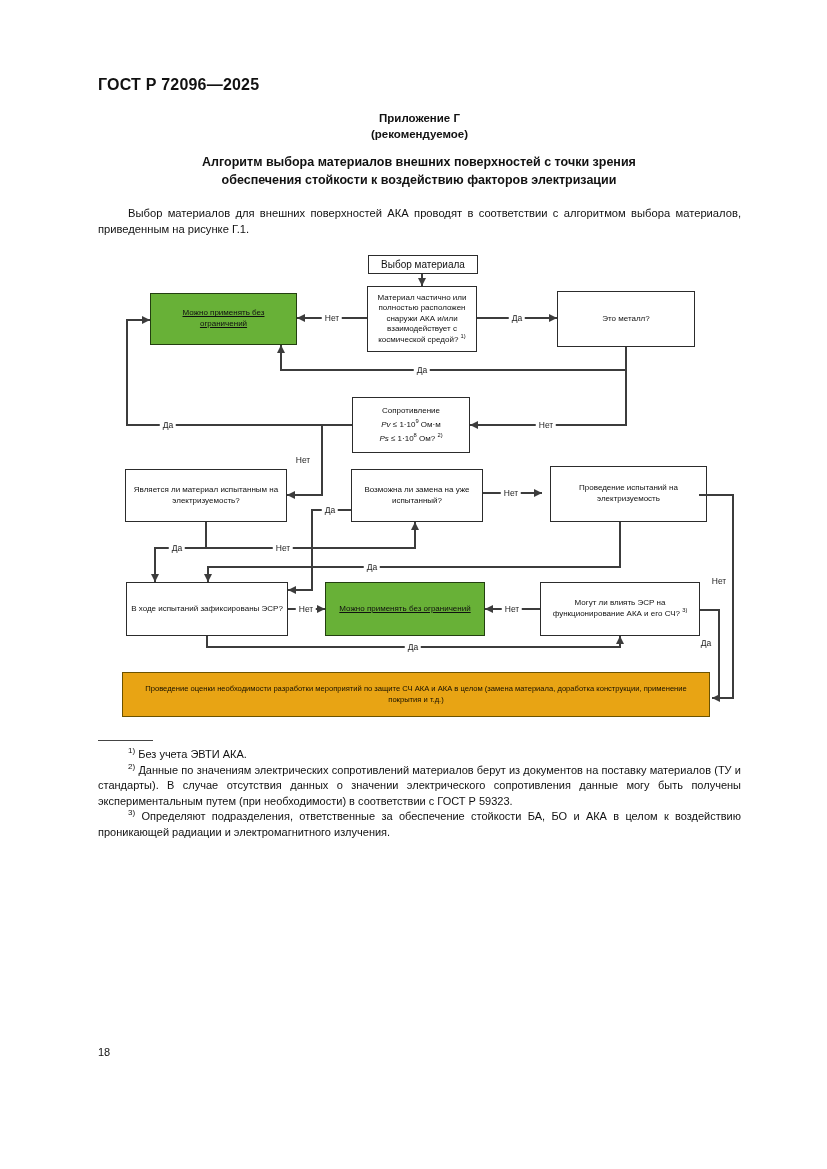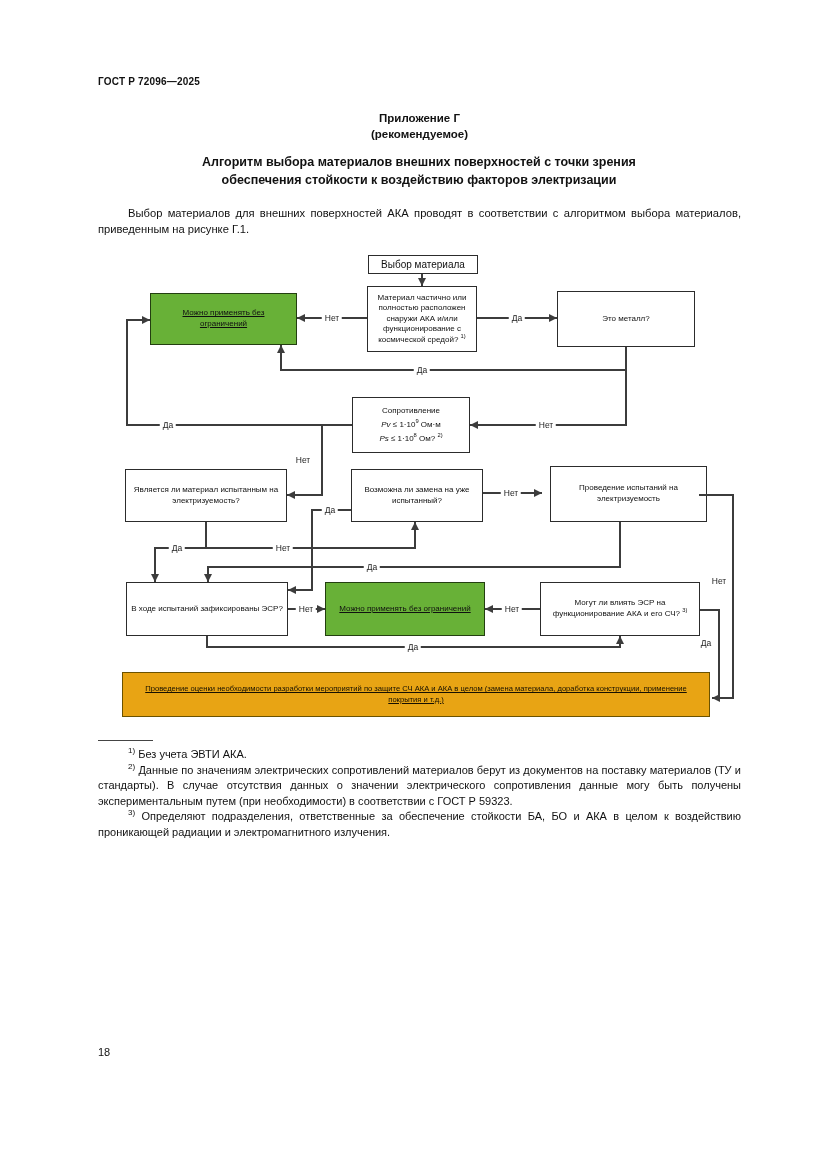--- a/index.html
+++ b/index.html
@@ -1,19 +1,19 @@
 <!DOCTYPE html>
 <html lang="ru" style="--green: #68b137; --orange: #e8a414; --line: #3c3c3c;"><head>
 <meta charset="utf-8">
 <style>
   html,body{margin:0;padding:0;background:#fff;}
   .sheet{position:relative;width:827px;height:1169px;background:#fff;overflow:hidden;
          font-family:"Liberation Sans",sans-serif;color:#111;}
   
-  .hdr{position:absolute;left:98px;top:76px;font-size:10px;font-weight:bold;letter-spacing:.2px;}
+  .hdr{position:absolute;left:98px;top:76px;font-size:16px;font-weight:bold;letter-spacing:.2px;}
   .appx{position:absolute;left:98px;top:110px;width:643px;text-align:center;
         font-size:11.5px;font-weight:bold;line-height:16px;}
   .title{position:absolute;left:184px;top:154px;width:470px;text-align:center;
          font-size:12.5px;font-weight:bold;line-height:17.5px;}
   .para{position:absolute;left:98px;top:206px;width:643px;font-size:11.2px;line-height:15.5px;
         text-align:justify;text-indent:30px;}
   .fnrule{position:absolute;left:98px;top:740px;width:55px;height:1px;background:#444;}
   .fns{position:absolute;left:98px;top:747px;width:643px;font-size:11px;line-height:15.6px;text-align:justify;}
   .fn{text-indent:30px;}
   .fn sup{font-size:8px;line-height:0;}
@@ -48,21 +48,21 @@
     <div>(рекомендуемое)</div>
   </div>
   <div class="title">Алгоритм выбора материалов внешних поверхностей с точки зрения обеспечения стойкости к воздействию факторов электризации</div>
   <div class="para">Выбор материалов для внешних поверхностей АКА проводят в соответствии с алгоритмом выбора материалов, приведенным на рисунке Г.1.</div>
 
   <div class="box start" style="left:368px;top:255px;width:110px;height:19px;">
     <span>Выбор материала</span>
   </div>
 
   <div class="box" style="left:367px;top:286px;width:110px;height:66px;">
-    <div><span>Материал частично или полностью расположен снаружи АКА и/или функционирование с космической средой?</span> <sup>1)</sup></div>
+    <div><span>Материал частично или полностью расположен снаружи АКА и/или взаимодействует с космической средой?</span> <sup>1)</sup></div>
   </div>
 
   <div class="box green" style="left:150px;top:293px;width:147px;height:52px;padding:2px 20px;">
     <span>Можно применять без ограничений</span>
   </div>
 
   <div class="box" style="left:557px;top:291px;width:138px;height:56px;">
     <span>Это металл?</span>
   </div>
 
@@ -89,21 +89,21 @@
   </div>
 
   <div class="box green" style="left:325px;top:582px;width:160px;height:54px;">
     <span>Можно применять без ограничений</span>
   </div>
 
   <div class="box" style="left:540px;top:582px;width:160px;height:54px;">
     <div><span>Могут ли влиять ЭСР на функционирование АКА и его СЧ?</span> <sup>3)</sup></div>
   </div>
 
-  <div class="box orange" style="left:122px;top:672px;width:588px;height:45px;padding:16px 14px;text-decoration:underline;">
+  <div class="box orange" style="left:122px;top:672px;width:588px;height:45px;padding:16px 14px;">
     <span>Проведение оценки необходимости разработки мероприятий по защите СЧ АКА и АКА в целом (замена материала, доработка конструкции, применение покрытия и т.д.)</span>
   </div>
 
   <div class="ln" style="left:421px;top:274px;width:2px;height:12px;"></div>
   <i class="ar ar-d" style="left:418px;top:278px;"></i>
 
   <div class="ln" style="left:297px;top:317px;width:70px;height:2px;"></div>
   <i class="ar ar-l" style="left:297px;top:314px;"></i>
 
   <div class="ln" style="left:477px;top:317px;width:80px;height:2px;"></div>

